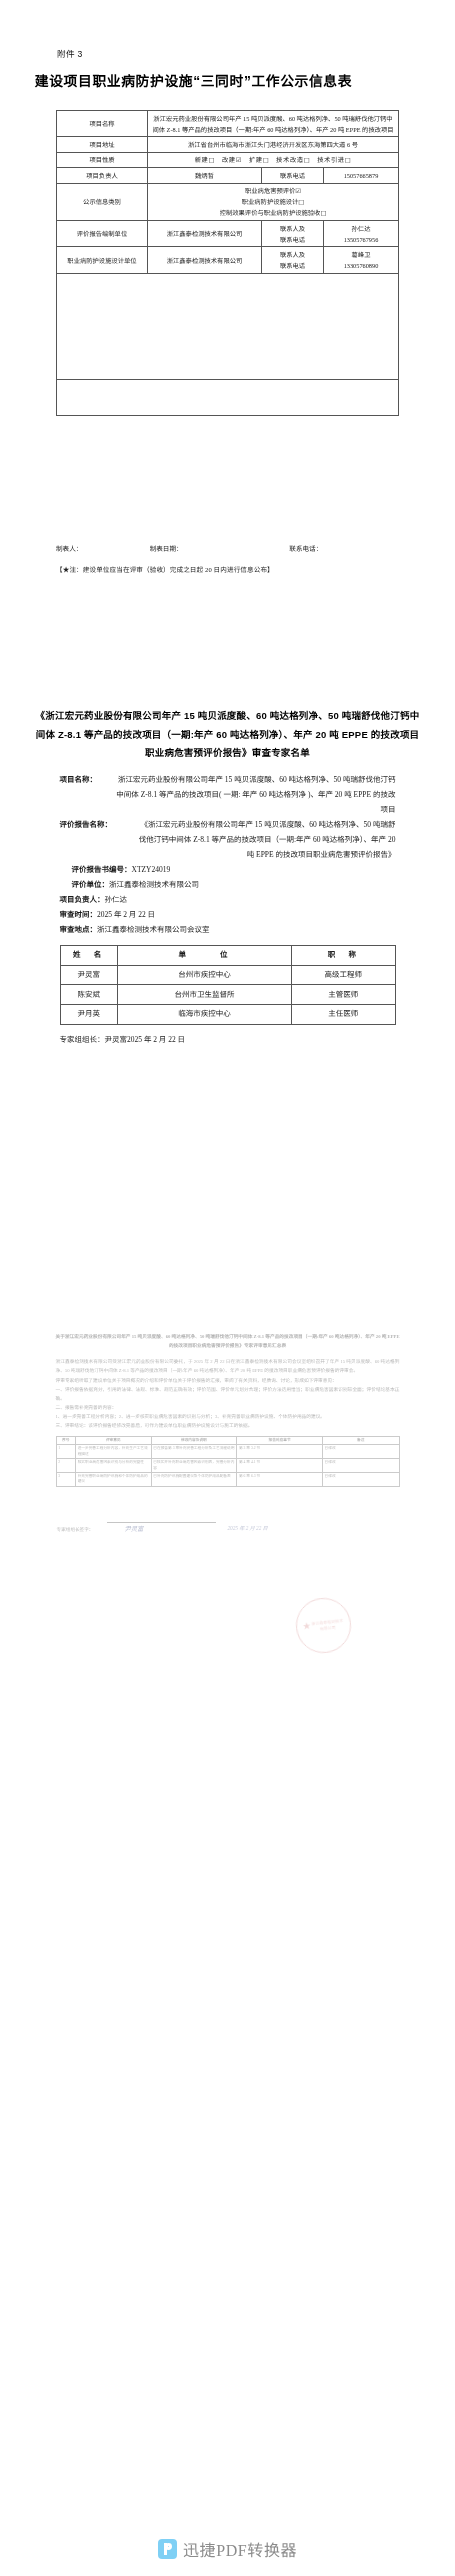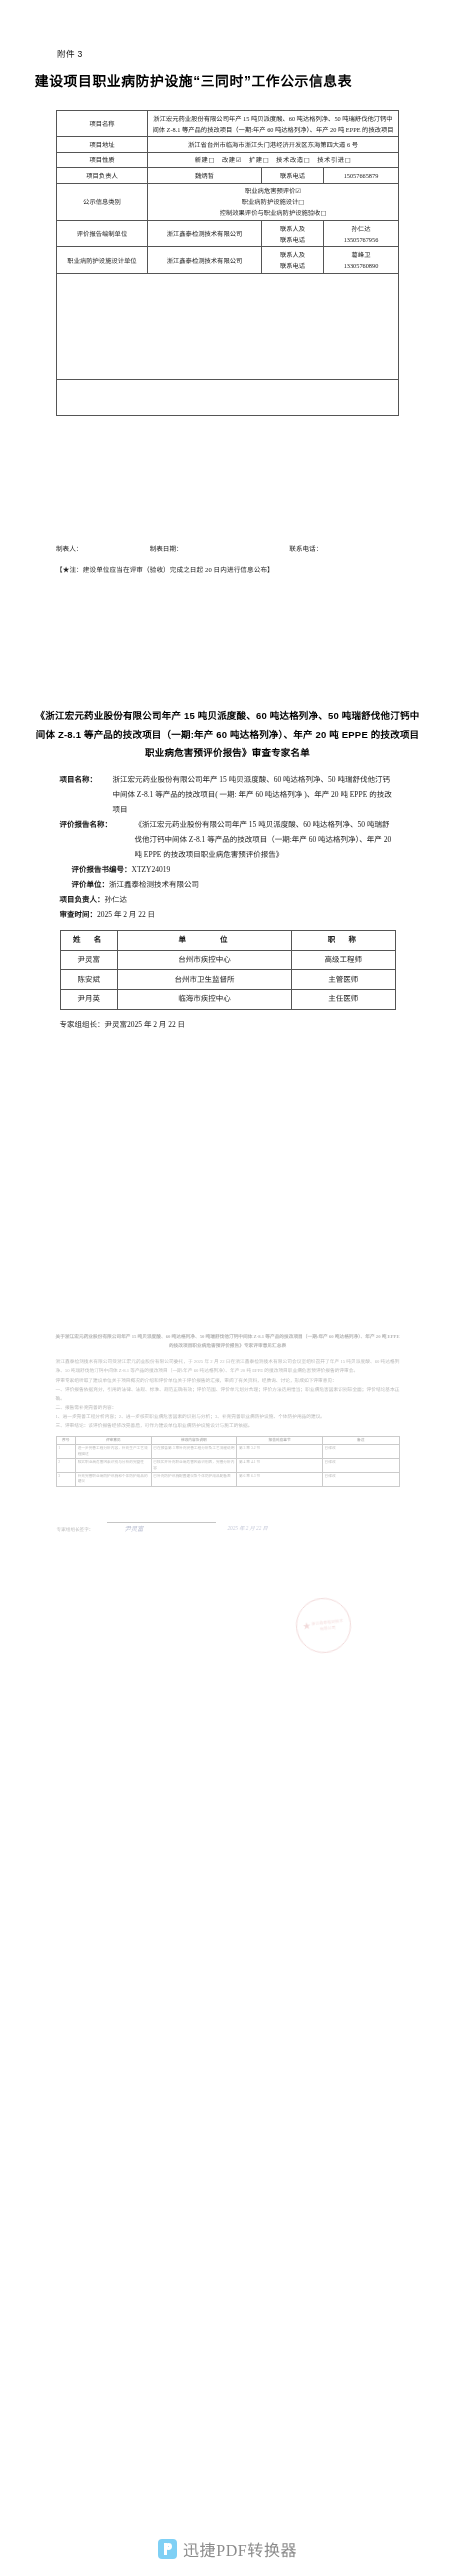--- a/index.html
+++ b/index.html
@@ -110,21 +110,21 @@
   }
   .fld { display: block; text-indent: 0; padding-left: 53px; position: relative; }
   .fld .k {
     position: absolute; left: 0; top: 0;
     font-weight: bold;
     font-family: "Liberation Sans", "DejaVu Sans", sans-serif;
     white-space: nowrap;
   }
   .fld.wide { padding-left: 75px; }
   .fld.wide .k { left: 0; }
-  .fld .v { display: block; }
+  .fld .v { display: block; text-align: right; }
 
   table.expert-table {
     margin: 8px auto 0;
     width: 336px;
     border-collapse: collapse;
     font-size: 7.5px;
     color: #1a1a1a;
   }
   table.expert-table th,
   table.expert-table td {
@@ -376,20 +376,23 @@
     </div>
     <div class="fld" style="padding-left:12px">
       <span class="k" style="position:static">评价单位：</span><span>浙江鑫泰检测技术有限公司</span>
     </div>
     <div class="fld" style="padding-left:0">
       <span class="k" style="position:static">项目负责人：</span><span>孙仁达</span>
     </div>
     <div class="fld" style="padding-left:0">
       <span class="k" style="position:static">审查时间：</span><span>2025 年 2 月 22 日</span>
     </div>
+    <div class="fld" style="padding-left:0">
+      <span class="k" style="position:static">审查地点：</span><span>浙江鑫泰检测技术有限公司会议室</span>
+    </div>
   </div>
 
   <table class="expert-table">
     <thead>
       <tr>
         <th class="col-name">姓　名</th>
         <th class="col-unit">单　　　位</th>
         <th class="col-title">职　称</th>
       </tr>
     </thead>

